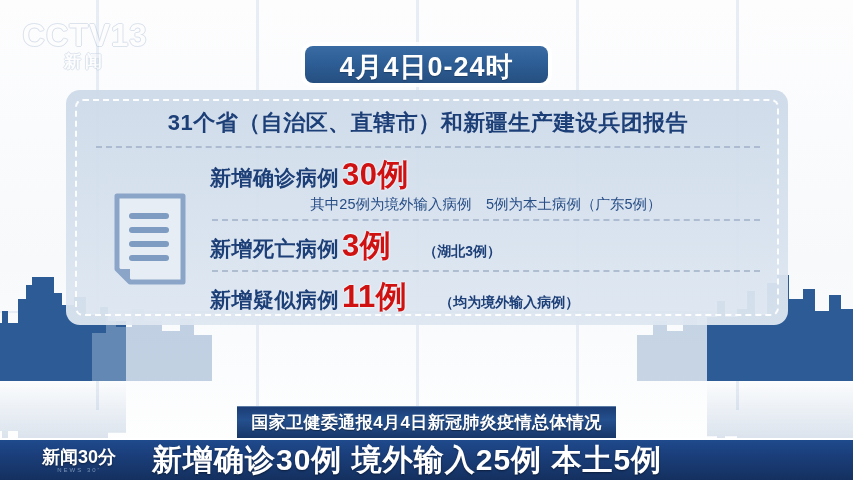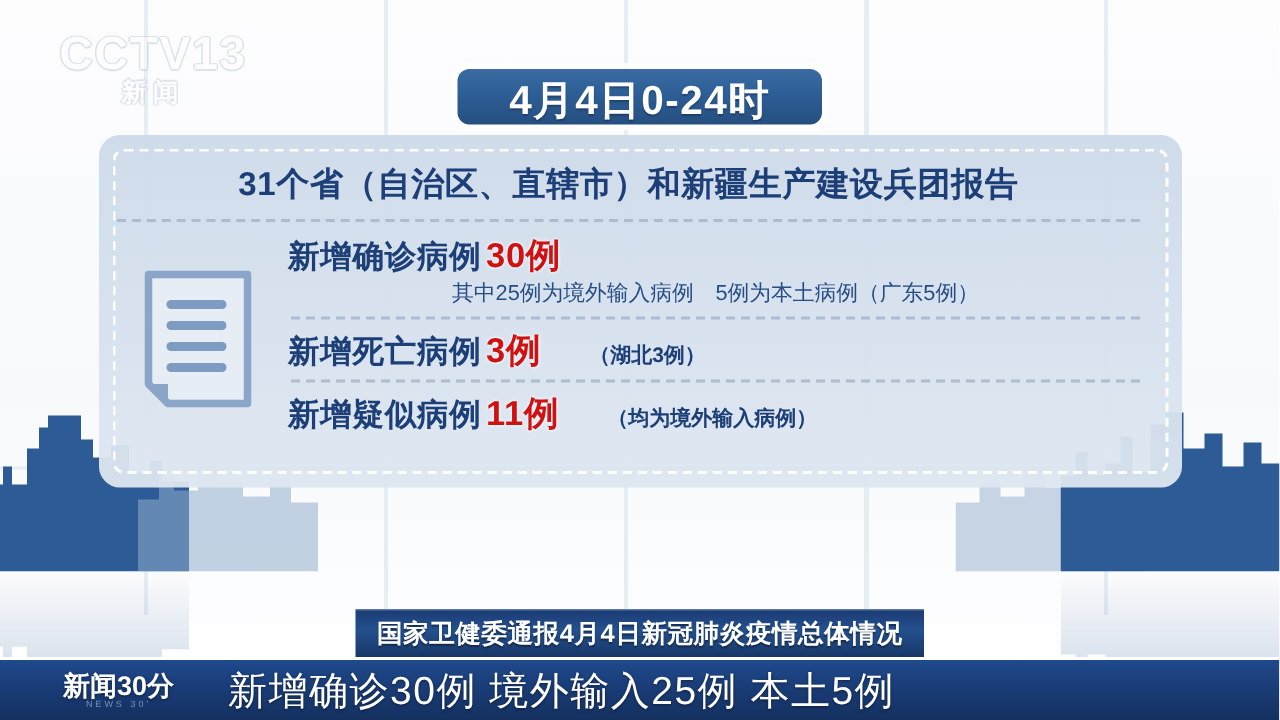--- a/index.html
+++ b/index.html
@@ -67,21 +67,21 @@
     opacity: 0.30;
     -webkit-mask-image: linear-gradient(to top, rgba(0,0,0,0) 0%, rgba(0,0,0,0.85) 95%);
     mask-image: linear-gradient(to top, rgba(0,0,0,0) 0%, rgba(0,0,0,0.85) 95%);
   }
   .refl-left  { left: -4px;  width: 130px; }
   .refl-right { right: -4px; width: 150px; }
 
   
   .watermark {
     position: absolute;
-    left: 32px; top: 20px;
+    left: 15px; top: 20px;
     width: 140px;
     opacity: 0.42;
     pointer-events: none;
     text-align: center;
   }
   .wm-main {
     font-size: 31px;
     font-weight: bold;
     letter-spacing: 1px;
     color: #ffffff;
@@ -146,21 +146,21 @@
     position: absolute;
     left: 9px; top: 9px; right: 9px; bottom: 9px;
     border: 2px dashed rgba(255,255,255,0.92);
     border-radius: 8px;
     pointer-events: none;
   }
 
   .panel-inner {
     position: absolute;
     left: 0; top: 0; right: 0; bottom: 0;
-    padding: 20px 26px 16px 10px;
+    padding: 20px 26px 16px 28px;
   }
 
   
   .panel-heading {
     text-align: center;
     color: #1d3f78;
     font-size: 22px;
     font-weight: bold;
     letter-spacing: 0.5px;
     line-height: 1.2;
@@ -205,21 +205,21 @@
   }
   .stat-label {
     color: #1d3f78;
     font-size: 21px;
     font-weight: bold;
     letter-spacing: 0.5px;
     line-height: 1.15;
   }
   .stat-value {
     color: #cf1111;
-    font-size: 23px;
+    font-size: 31px;
     font-weight: bold;
     letter-spacing: 0.5px;
     line-height: 1.15;
     margin-left: 3px;
     text-shadow: 0 0 2px rgba(255,255,255,0.9), 0 0 3px rgba(255,255,255,0.7);
   }
   .stat-note {
     color: #1d3f78;
     font-size: 14px;
     font-weight: bold;
@@ -291,22 +291,22 @@
     margin-top: 1px;
     color: rgba(195,215,240,0.55);
     font-size: 6px;
     letter-spacing: 2px;
     line-height: 1;
   }
 
   .headline {
     margin-left: 18px;
     color: #ffffff;
-    font-size: 26px;
-    font-weight: normal;
+    font-size: 30px;
+    font-weight: bold;
     letter-spacing: 1px;
     white-space: nowrap;
     line-height: 1;
     text-shadow: 0 1px 2px rgba(0,0,0,0.45);
   }
 </style>
 </head>
 <body>
 
 <div id="screen">

